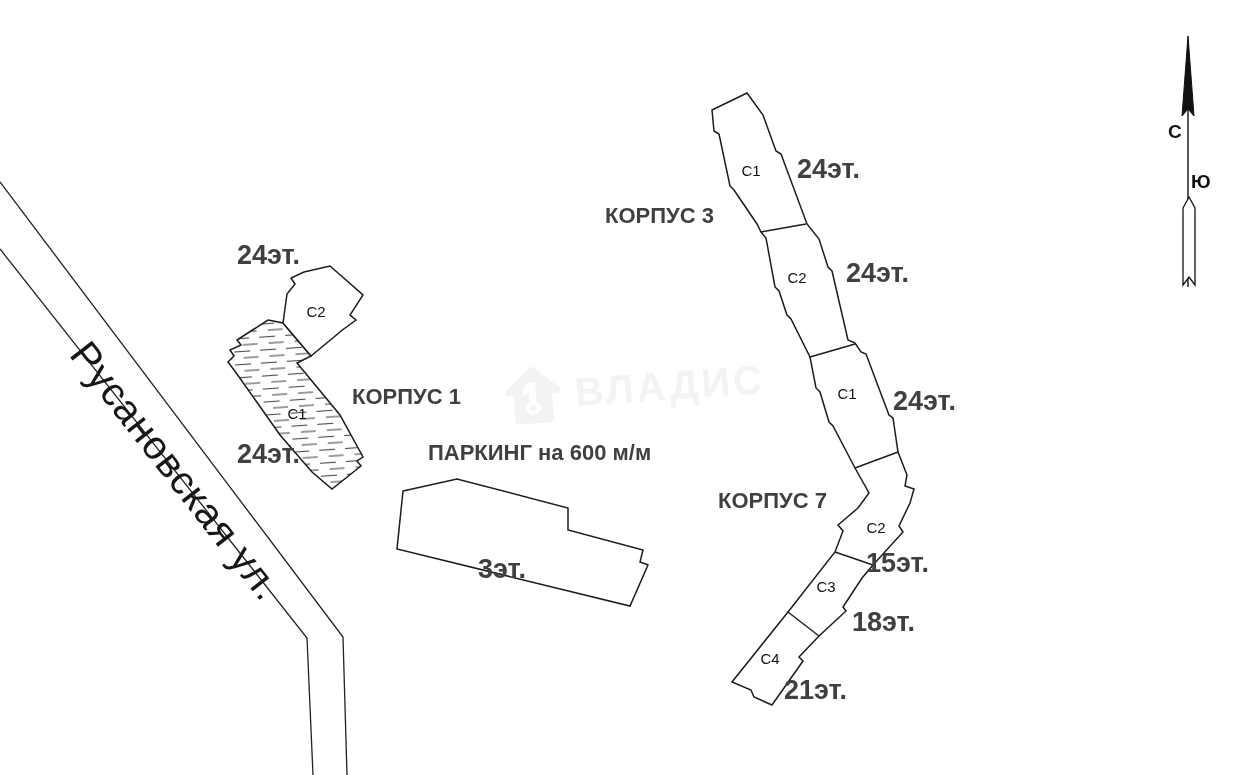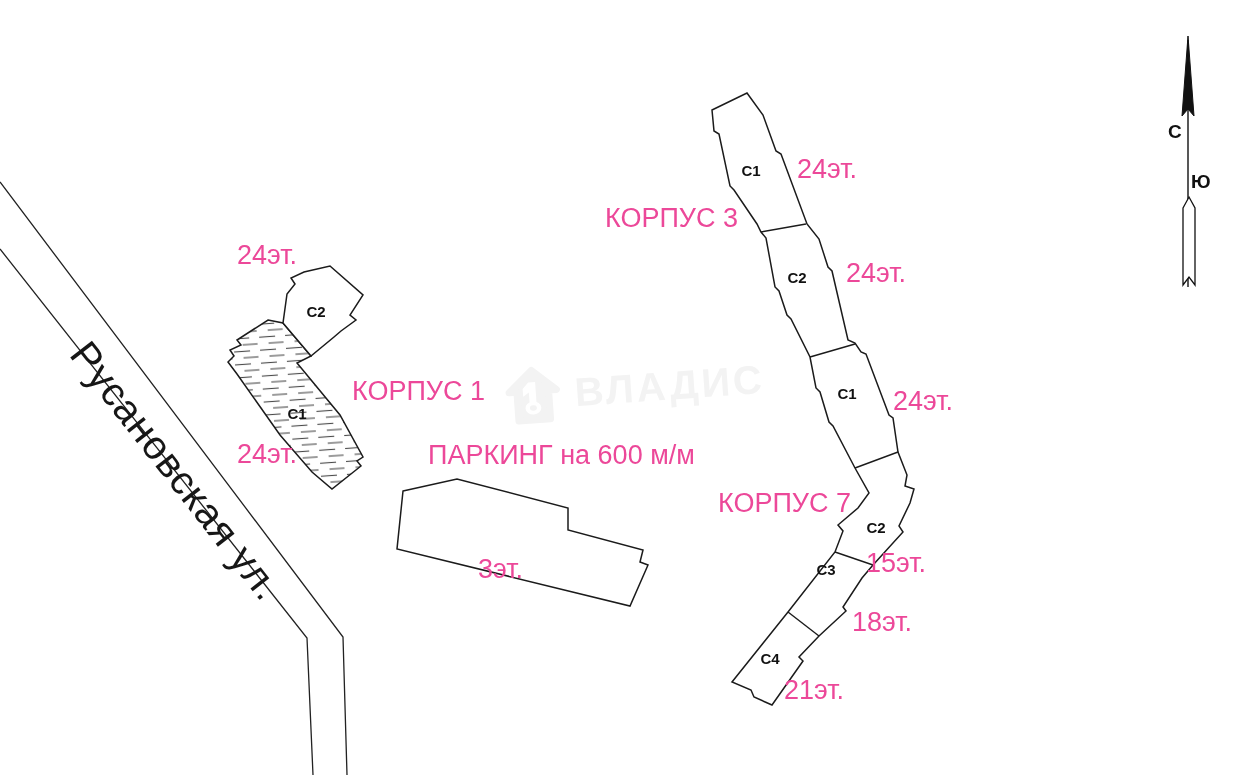--- a/index.html
+++ b/index.html
@@ -1,22 +1,22 @@
 <!DOCTYPE html>
 <html><head>
 <meta charset="utf-8">
 <style>
   html,body{margin:0;padding:0;background:#ffffff;}
   .stage{position:relative;width:1254px;height:775px;background:#ffffff;overflow:hidden;
          font-family:"Liberation Sans","DejaVu Sans",sans-serif;}
   .stage svg.plan{position:absolute;left:0;top:0;}
-  .lbl{position:absolute;color:#ec4899;font-weight:400;white-space:nowrap;line-height:1;}
+  .lbl{position:absolute;color:#404040;font-weight:700;white-space:nowrap;line-height:1;}
   .floor{font-size:27px;letter-spacing:0px;}
-  .bname{font-size:27px;}
-  .sec{position:absolute;color:#111;font-weight:700;font-size:15px;white-space:nowrap;
+  .bname{font-size:22px;}
+  .sec{position:absolute;color:#111;font-weight:400;font-size:15px;white-space:nowrap;
        transform:translate(-50%,-50%);line-height:1;}
   .street-label{position:absolute;left:95px;top:334px;font-size:40px;font-weight:400;
        color:#161616;white-space:nowrap;transform:rotate(52deg);transform-origin:0 0;
        letter-spacing:1px;line-height:1;}
   .compass-letter{position:absolute;font-size:19px;font-weight:600;color:#111;line-height:1;}
   .watermark{position:absolute;left:505px;top:352px;width:260px;height:72px;
        transform:rotate(-4deg);display:flex;align-items:center;gap:14px;}
   .watermark-text{font-size:40px;font-weight:700;color:#f3f3f3;letter-spacing:3px;line-height:1;}
 </style>
 </head>
@@ -75,34 +75,34 @@
     </svg>
     <span class="watermark-text">ВЛАДИС</span>
   </div>
 
   <div class="street-label">Русановская ул.</div>
 
   <div class="lbl floor" style="left:237px;top:242px;">24эт.</div>
   <div class="sec" style="left:316px;top:311px;">С2</div>
   <div class="sec" style="left:297px;top:413px;">С1</div>
   <div class="lbl floor" style="left:237px;top:441px;">24эт.</div>
-  <div class="lbl bname" style="left:352px;top:378px;">КОРПУС 1</div>
+  <div class="lbl bname" style="left:352px;top:386px;">КОРПУС 1</div>
 
   <div class="lbl bname" style="left:605px;top:205px;">КОРПУС 3</div>
   <div class="sec" style="left:751px;top:170px;">С1</div>
   <div class="lbl floor" style="left:797px;top:156px;">24эт.</div>
   <div class="sec" style="left:797px;top:277px;">С2</div>
   <div class="lbl floor" style="left:846px;top:260px;">24эт.</div>
 
   <div class="lbl bname" style="left:718px;top:490px;">КОРПУС 7</div>
   <div class="sec" style="left:847px;top:393px;">С1</div>
   <div class="lbl floor" style="left:893px;top:388px;">24эт.</div>
   <div class="sec" style="left:876px;top:527px;">С2</div>
   <div class="lbl floor" style="left:866px;top:550px;">15эт.</div>
-  <div class="sec" style="left:826px;top:569px;">С3</div>
+  <div class="sec" style="left:826px;top:586px;">С3</div>
   <div class="lbl floor" style="left:852px;top:609px;">18эт.</div>
   <div class="sec" style="left:770px;top:658px;">С4</div>
   <div class="lbl floor" style="left:784px;top:677px;">21эт.</div>
 
   <div class="lbl bname" style="left:428px;top:442px;">ПАРКИНГ на 600 м/м</div>
   <div class="lbl floor" style="left:478px;top:556px;">3эт.</div>
 
   <div class="compass-letter" style="left:1168px;top:122px;">С</div>
   <div class="compass-letter" style="left:1191px;top:172px;">Ю</div>
 

